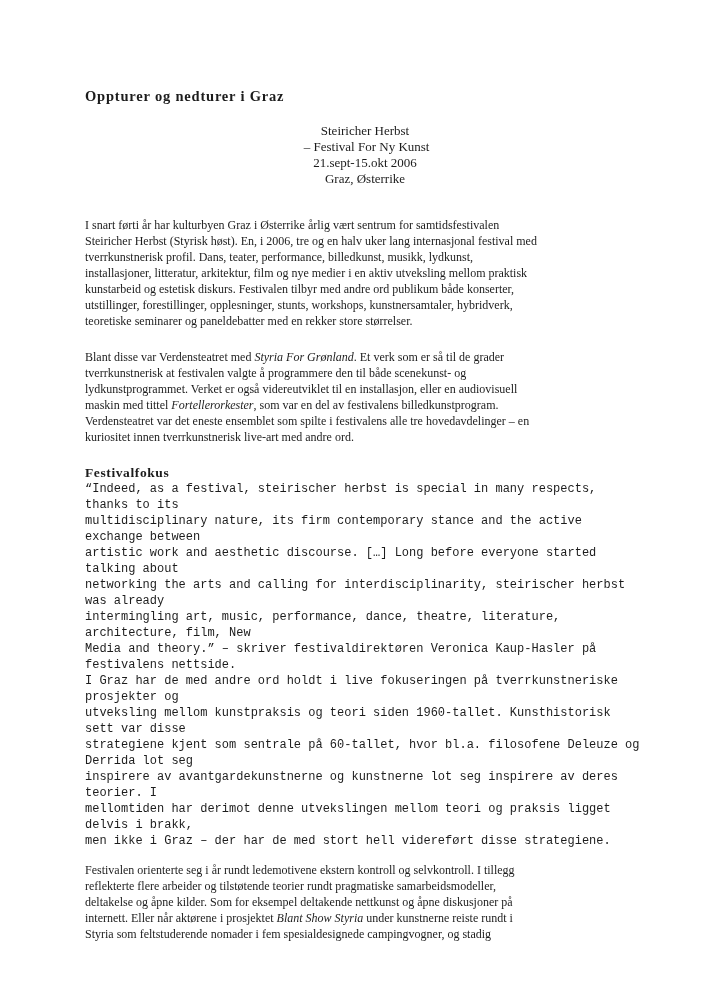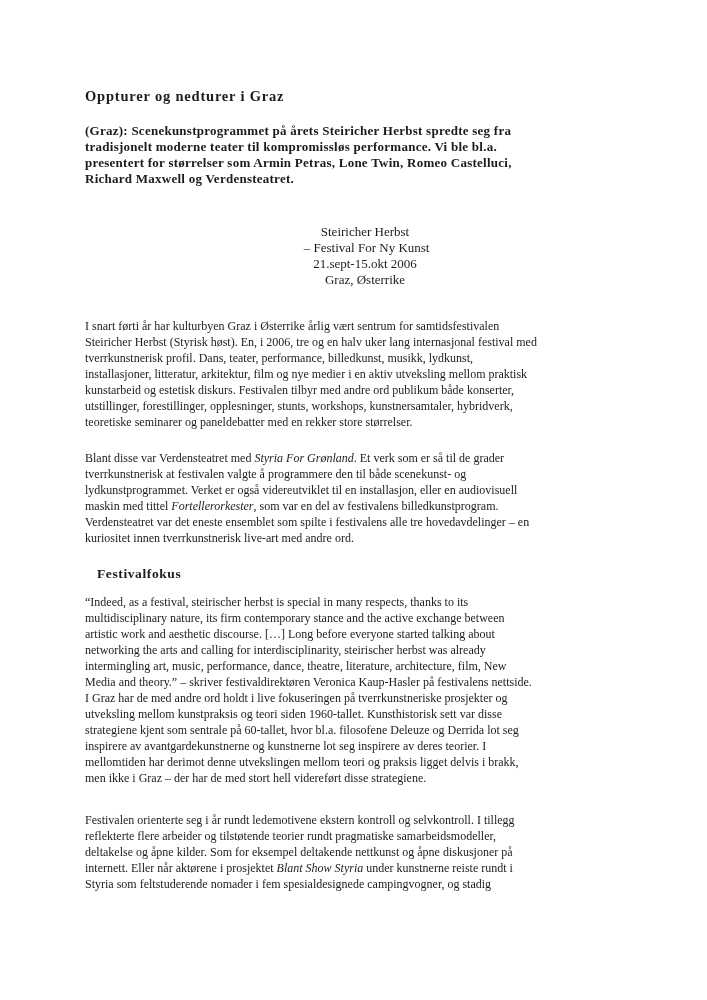--- a/index.html
+++ b/index.html
@@ -49,45 +49,42 @@
     text-align: center;
   }
   .body-text {
     margin: 0 0 20px 0;
     font-size: 12px;
     line-height: 16px;
     white-space: pre-wrap;
     max-width: 555px;
   }
   .body-text.last-gap {
-    margin-bottom: 26px;
+    margin-bottom: 13px;
+    font-family: Liberation Mono, monospace;
   }
   .section-heading {
-    margin: 12px;
+    margin: 0;
     font-size: 13.5px;
     line-height: 16px;
     font-weight: bold;
     letter-spacing: 0.6px;
     white-space: pre-wrap;
   }
   .italic {
     font-style: italic;
   }
 </style>
 </head>
 <body>
 
 <div class="page">
 
   <h1 class="doc-title">Oppturer og nedturer i Graz</h1>
 
-  <p class="lead">(Graz): Scenekunstprogrammet på årets Steiricher Herbst spredte seg fra
-tradisjonelt moderne teater til kompromissløs performance. Vi ble bl.a.
-presentert for størrelser som Armin Petras, Lone Twin, Romeo Castelluci,
-Richard Maxwell og Verdensteatret.</p>
 
 
   <p class="info-block">Steiricher Herbst
  – Festival For Ny Kunst
 21.sept-15.okt 2006
 Graz, Østerrike</p>
 
   <p class="body-text">I snart førti år har kulturbyen Graz i Østerrike årlig vært sentrum for samtidsfestivalen
 Steiricher Herbst (Styrisk høst). En, i 2006, tre og en halv uker lang internasjonal festival med
 tverrkunstnerisk profil. Dans, teater, performance, billedkunst, musikk, lydkunst,

